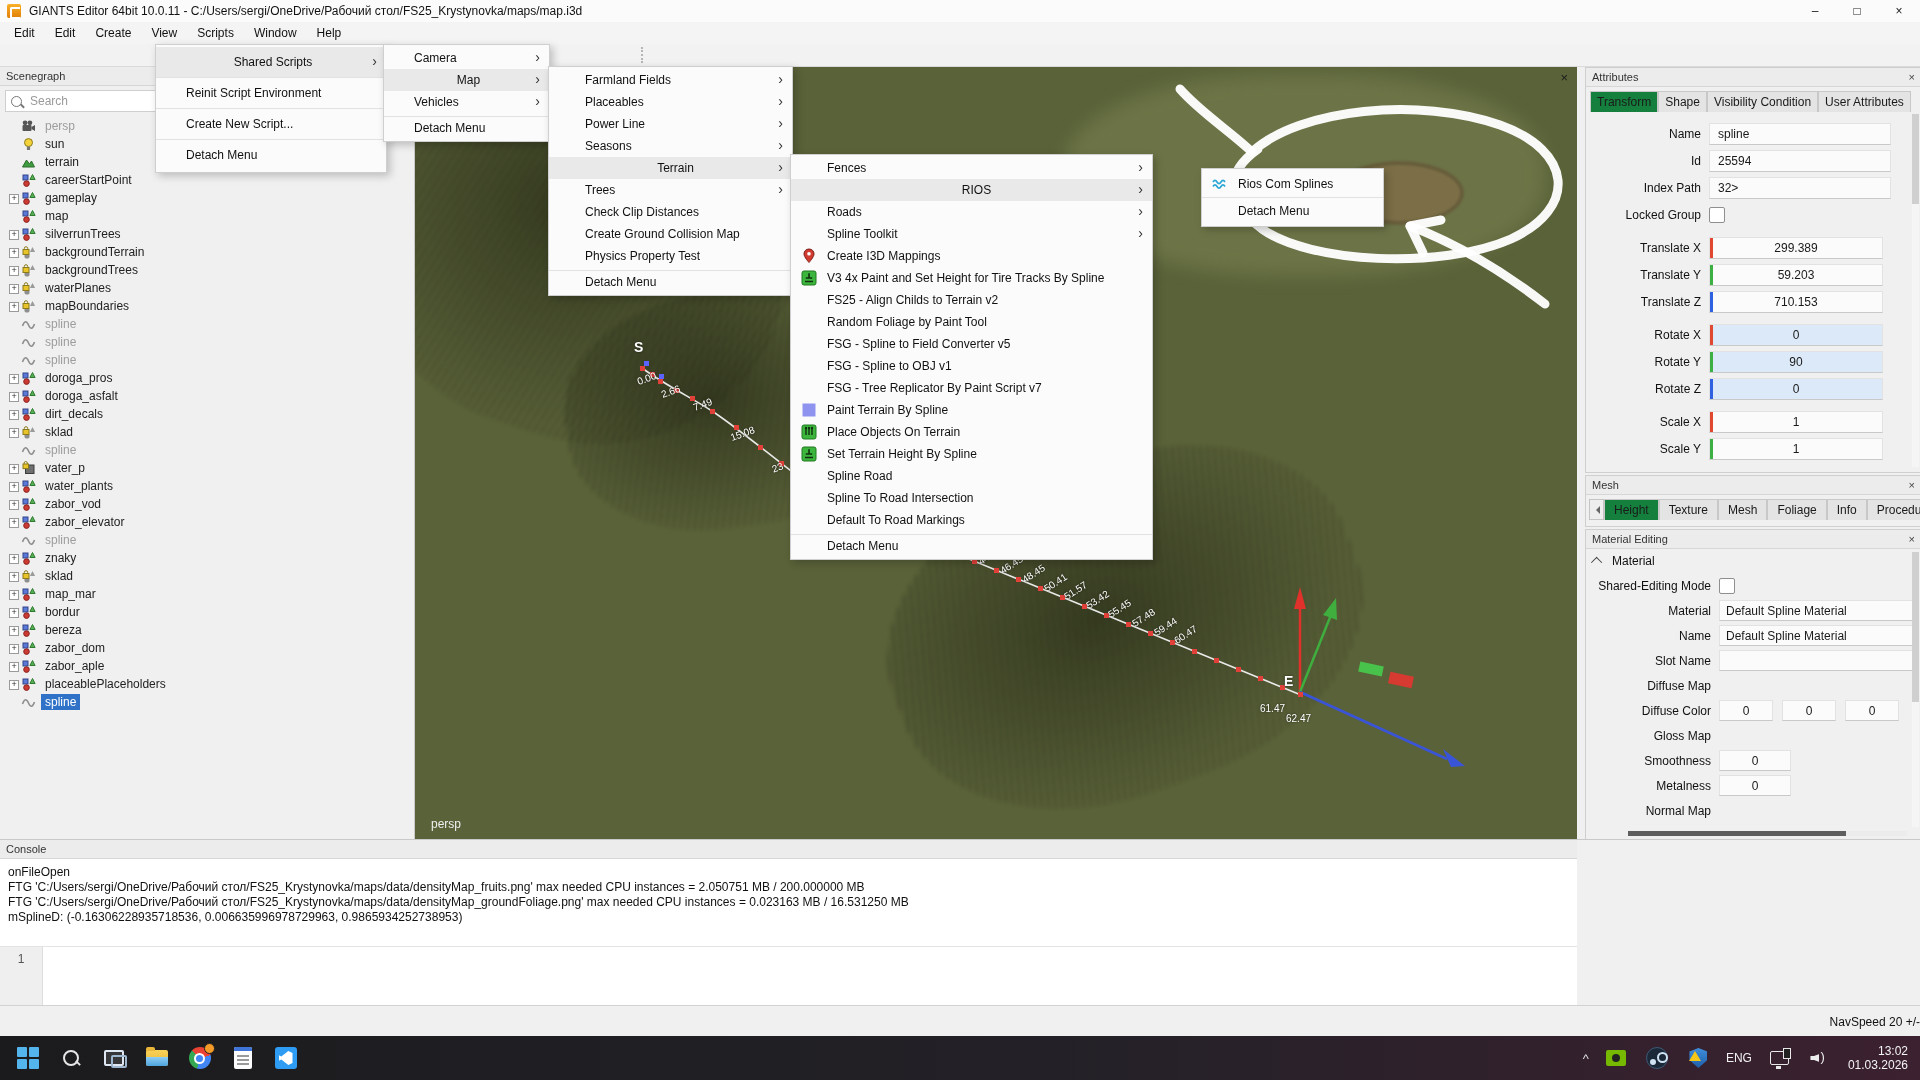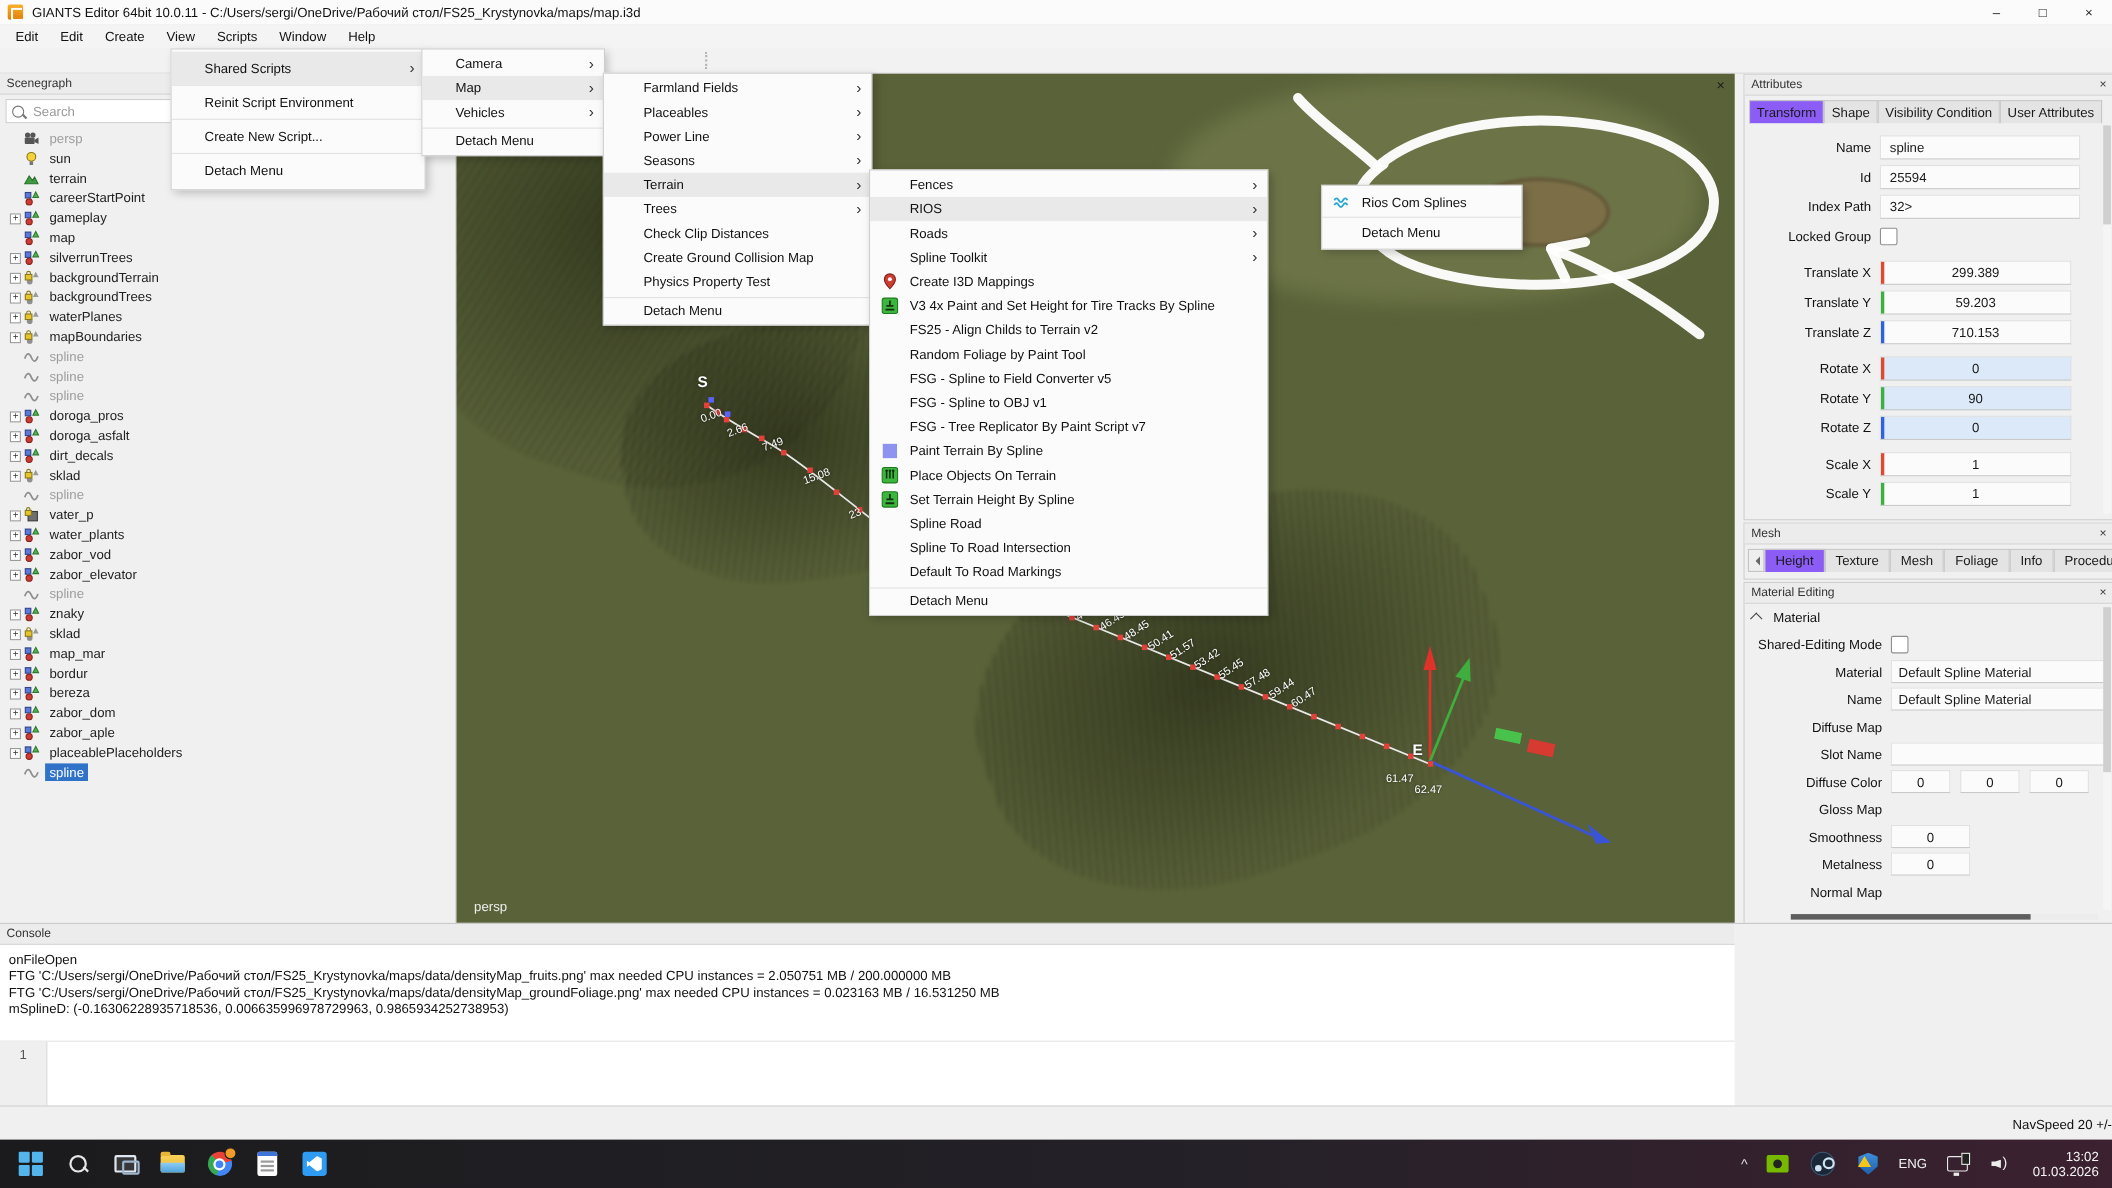--- a/index.html
+++ b/index.html
@@ -70,21 +70,21 @@
   .vmark.blue{background:#5a62ff;}
   .vlabel{position:absolute;color:#fff;font-size:10px;white-space:nowrap;z-index:4;
           text-shadow:0 0 2px rgba(0,0,0,0.65);}
   .vlabel.r20{transform:rotate(-20deg);}
   .vlabel.r33{transform:rotate(-33deg);}
   .vlabel.big{font-size:14px;font-weight:bold;}
   
   .menu{position:absolute;background:#fbfbfb;border:1px solid #cfcfcf;z-index:50;padding:2px 0;
         box-shadow:3px 3px 8px rgba(0,0,0,0.22);}
   .mrow{position:relative;height:22px;display:flex;align-items:center;padding:0 26px 0 10px;}
-  .mrow.hl{background:#e9e9e9;}
+  .mrow.hl{background:#e9e9e9;justify-content:center;}
   .mrow.sep{border-top:1px solid #e2e2e2;}
   .mrow.arr::after{content:"\203A";position:absolute;right:9px;top:50%;transform:translateY(-54%);
         font-size:14px;color:#333;}
   .mico{width:18px;height:16px;margin-right:8px;flex:none;position:relative;}
   .mico svg{display:none;position:absolute;left:0;top:0;}
   .mico[data-icon="pin-icon"] .s-pin,.mico[data-icon="stamp-icon"] .s-stamp,
   .mico[data-icon="purple-icon"] .s-purple,.mico[data-icon="pins-icon"] .s-pins,
   .mico[data-icon="wavecyan-icon"] .s-wavecyan{display:block;}
   .mlabel{font-size:12px;white-space:nowrap;color:#111;}
   .menu.m1{left:155px;top:44px;width:230px;}
@@ -97,21 +97,21 @@
   .menu.m3 .mrow.sep{margin-top:3px;}
   .menu.m4{left:790px;top:154px;width:361px;}
   .menu.m4 .mrow.sep{margin-top:3px;}
   .menu.m5{left:1201px;top:168px;width:181px;text-align:right;}
   .menu.m5 .mrow{height:26px;}
   
   .attr-panel{position:absolute;left:1585px;top:67px;width:335px;height:404px;background:#f0f0f0;
               border:1px solid #cfcfcf;}
   .attr-tabs{display:flex;margin:4px 4px 0 4px;}
   .tab{border:1px solid #c8c8c8;border-bottom:none;background:#e4e4e4;padding:3px 6px;font-size:12px;white-space:nowrap;}
-  .tab.active{background:#8b5cf6;}
+  .tab.active{background:#15803d;}
   .arows{padding-top:8px;position:relative;}
   .arow{display:flex;align-items:center;height:27px;}
   .arow.gap{margin-top:6px;}
   .alabel{width:115px;text-align:right;padding-right:8px;color:#111;flex:none;white-space:nowrap;}
   .afield{width:172px;height:20px;background:#fbfbfb;border:1px solid #e2e2e2;border-bottom-color:#c9c9c9;
           display:flex;align-items:center;position:relative;font-size:12px;}
   .afield.left{padding-left:8px;}
   .afield.center{justify-content:center;}
   .afield .bar{position:absolute;left:0;top:0;bottom:0;width:3px;}
   .bar.x{background:#e0492f;} .bar.y{background:#3cb043;} .bar.z{background:#2f62e0;}
@@ -1294,27 +1294,27 @@
           <span>Default Spline Material</span>
         </span>
     </div>
     <div class="mrow2">
       <span class="mlabel2">Name</span>
       <span class="mfield w190">
           <span>Default Spline Material</span>
         </span>
     </div>
     <div class="mrow2">
-      <span class="mlabel2">Diffuse Map</span>
-    </div>
-    <div class="mrow2">
       <span class="mlabel2">Slot Name</span>
       <span class="mfield w190">
           <span></span>
         </span>
+    </div>
+    <div class="mrow2">
+      <span class="mlabel2">Diffuse Map</span>
     </div>
     <div class="mrow2">
       <span class="mlabel2">Diffuse Color</span>
       <span class="mfield small">
           <span class="bar x"></span>
           <span>0</span>
         </span>
       <span class="mfield small">
           <span class="bar y"></span>
           <span>0</span>

